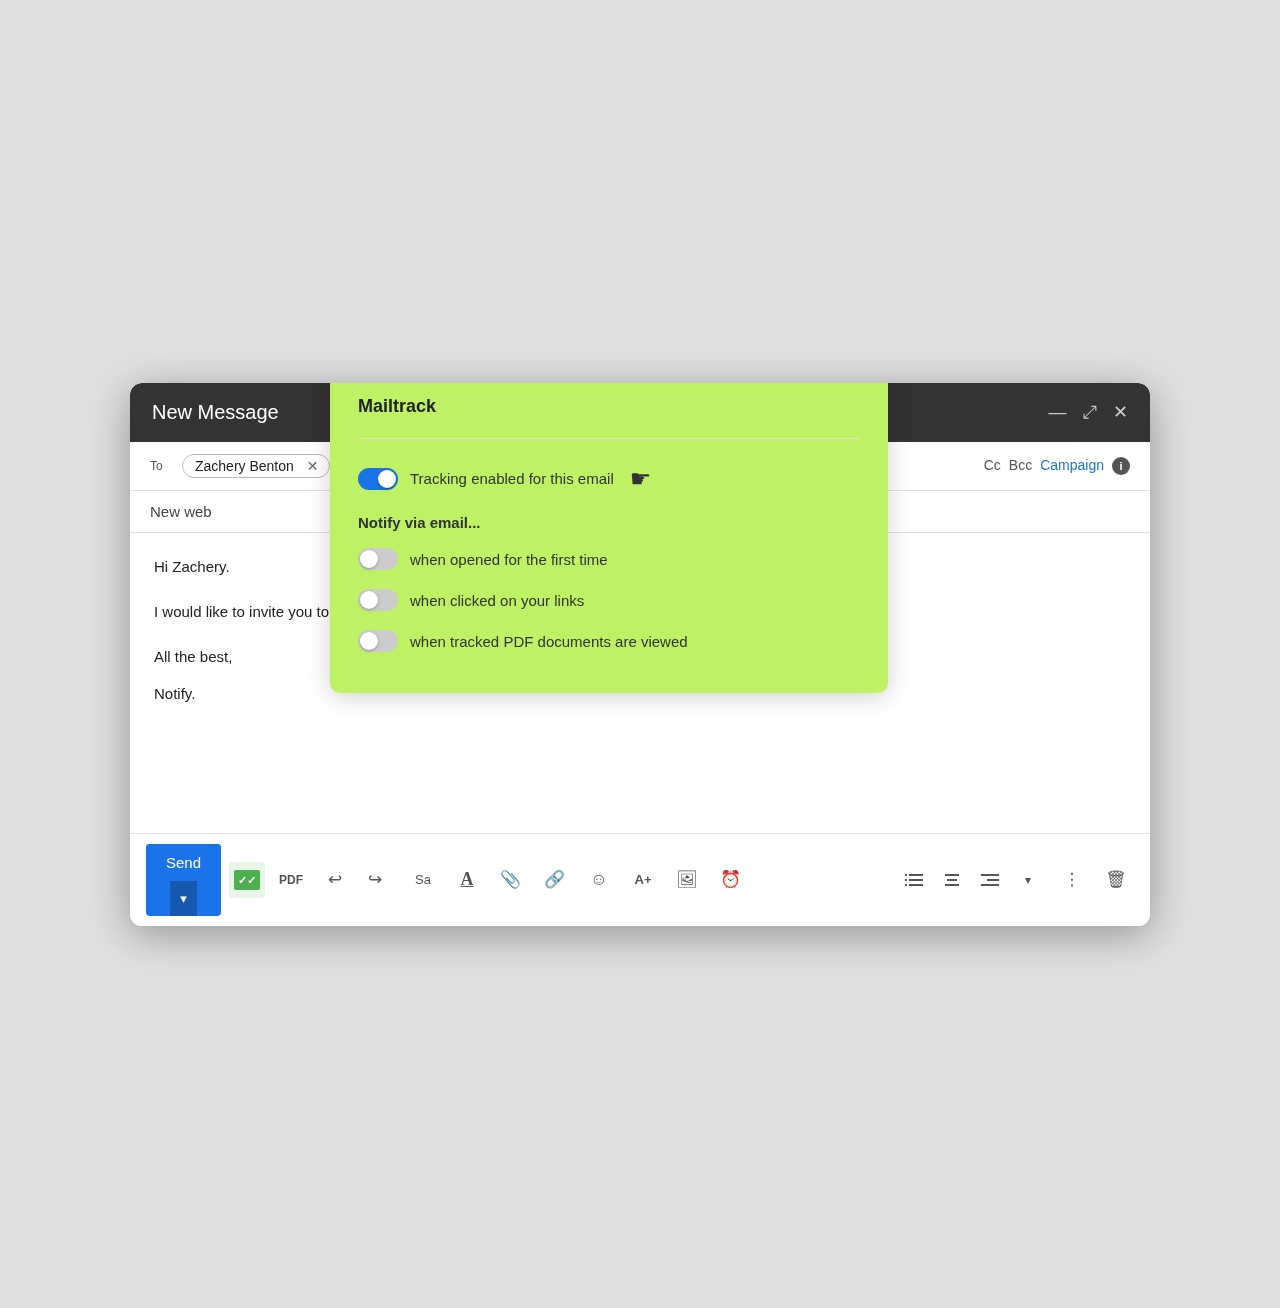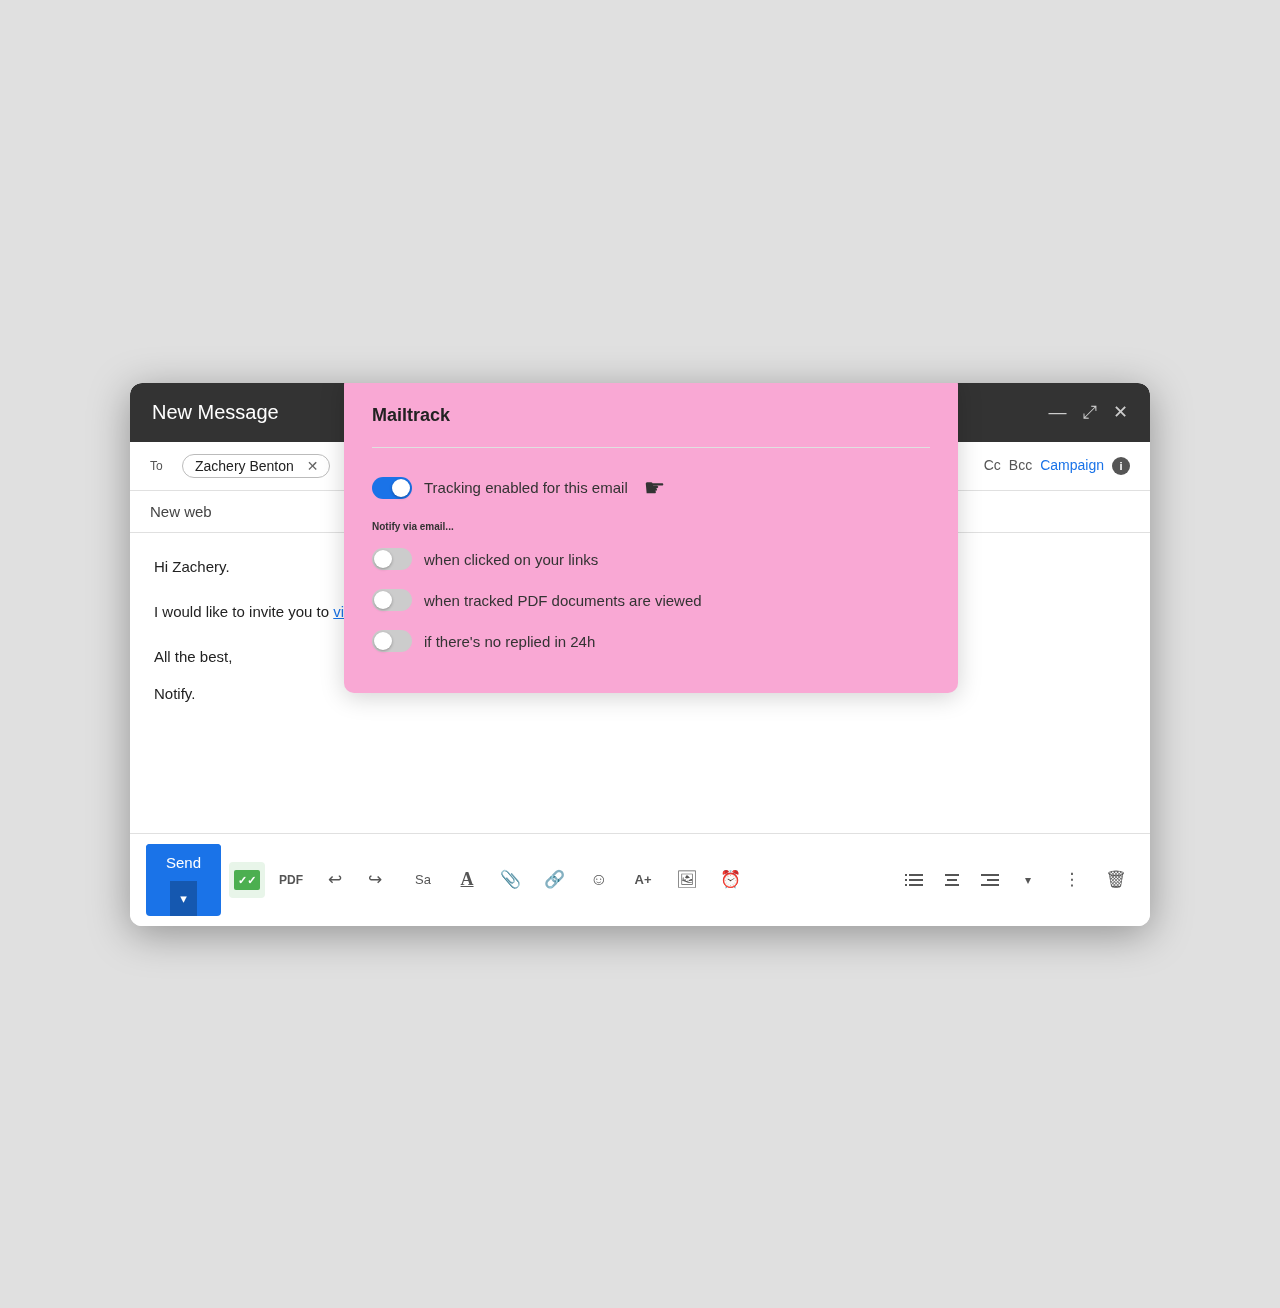--- a/index.html
+++ b/index.html
@@ -111,23 +111,23 @@
       position: relative;
     }
     .body-area .link-text {
       color: #1a73e8;
       text-decoration: underline;
     }
     
     .mailtrack-popup {
       position: absolute;
       bottom: 140px;
-      left: 214px;
-      width: 614px;
-      background: #f9a8d4;
+      left: 200px;
+      width: 558px;
+      background: #bef264;
       border-radius: 10px;
       box-shadow: 0 4px 24px rgba(0,0,0,0.18);
       padding: 24px 28px;
       z-index: 10;
     }
     .mailtrack-header {
       display: flex;
       align-items: center;
       justify-content: space-between;
       margin-bottom: 18px;
@@ -171,21 +171,21 @@
       left: 2px;
       box-shadow: 0 1px 3px rgba(0,0,0,0.3);
     }
     .toggle.active .toggle-track {
       background: #1a73e8;
     }
     .toggle.active .toggle-thumb {
       left: 20px;
     }
     .notify-label {
-      font-size: 10px;
+      font-size: 15px;
       font-weight: 700;
       color: #333;
       margin: 8px 0 10px 0;
     }
     
     .toolbar {
       display: flex;
       align-items: center;
       padding: 10px 16px;
       border-top: 1px solid #e0e0e0;
@@ -306,35 +306,35 @@
         <span style="font-size:24px; margin-left:4px; cursor:default;">☛</span>
       </div>
 
       <div class="notify-label">Notify via email...</div>
 
       <div class="toggle-row">
         <div class="toggle">
           <div class="toggle-track"></div>
           <div class="toggle-thumb"></div>
         </div>
+        <span>when opened for the first time</span>
+      </div>
+      <div class="toggle-row">
+        <div class="toggle">
+          <div class="toggle-track"></div>
+          <div class="toggle-thumb"></div>
+        </div>
         <span>when clicked on your links</span>
       </div>
       <div class="toggle-row">
         <div class="toggle">
           <div class="toggle-track"></div>
           <div class="toggle-thumb"></div>
         </div>
         <span>when tracked PDF documents are viewed</span>
-      </div>
-      <div class="toggle-row">
-        <div class="toggle">
-          <div class="toggle-track"></div>
-          <div class="toggle-thumb"></div>
-        </div>
-        <span>if there's no replied in 24h</span>
       </div>
     </div>
   </div>
 
   <div class="toolbar">
 
     <div class="send-btn-group">
       <button class="send-btn">Send</button>
       <button class="send-btn-arrow">▾</button>
     </div>

